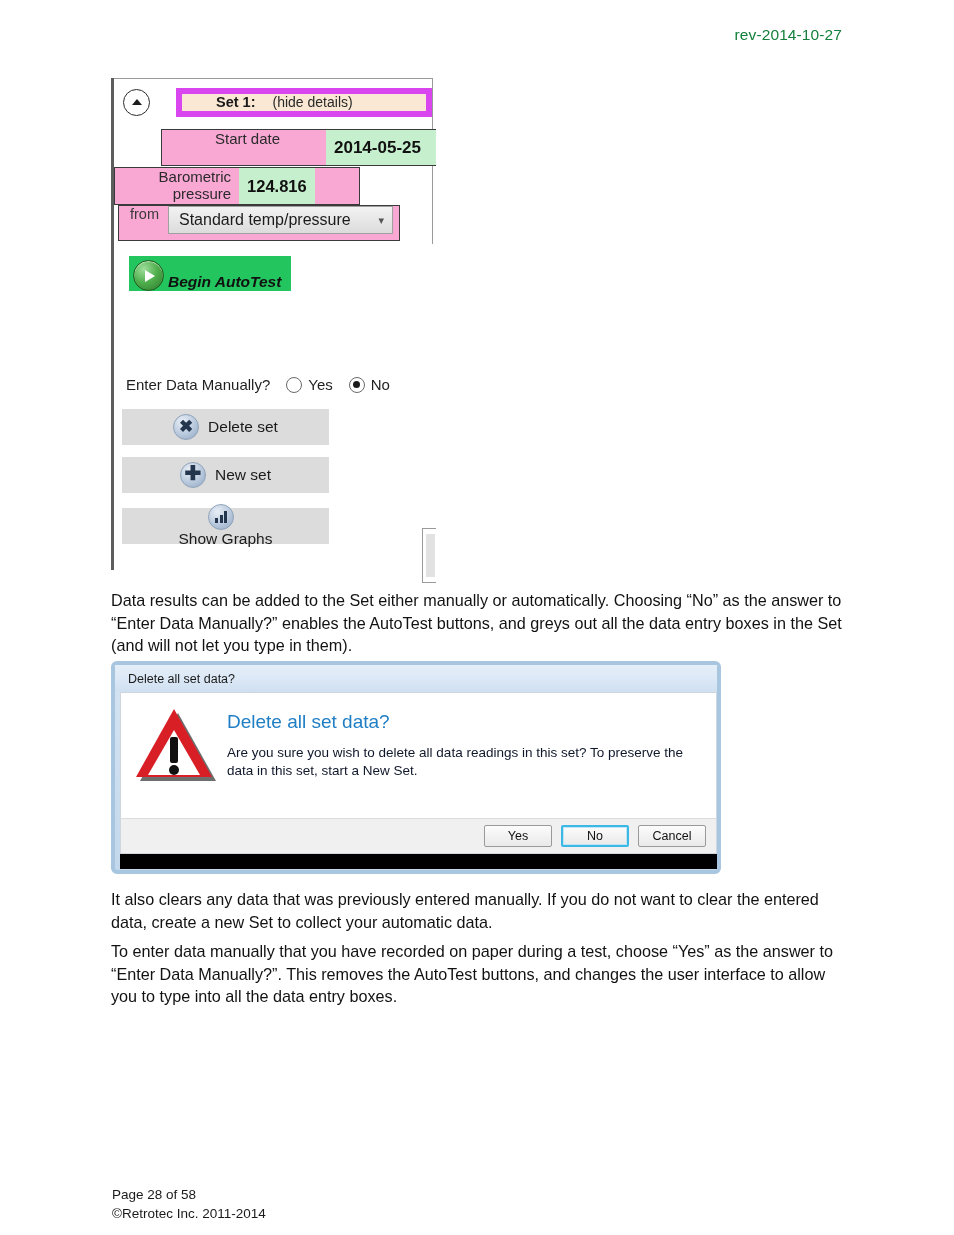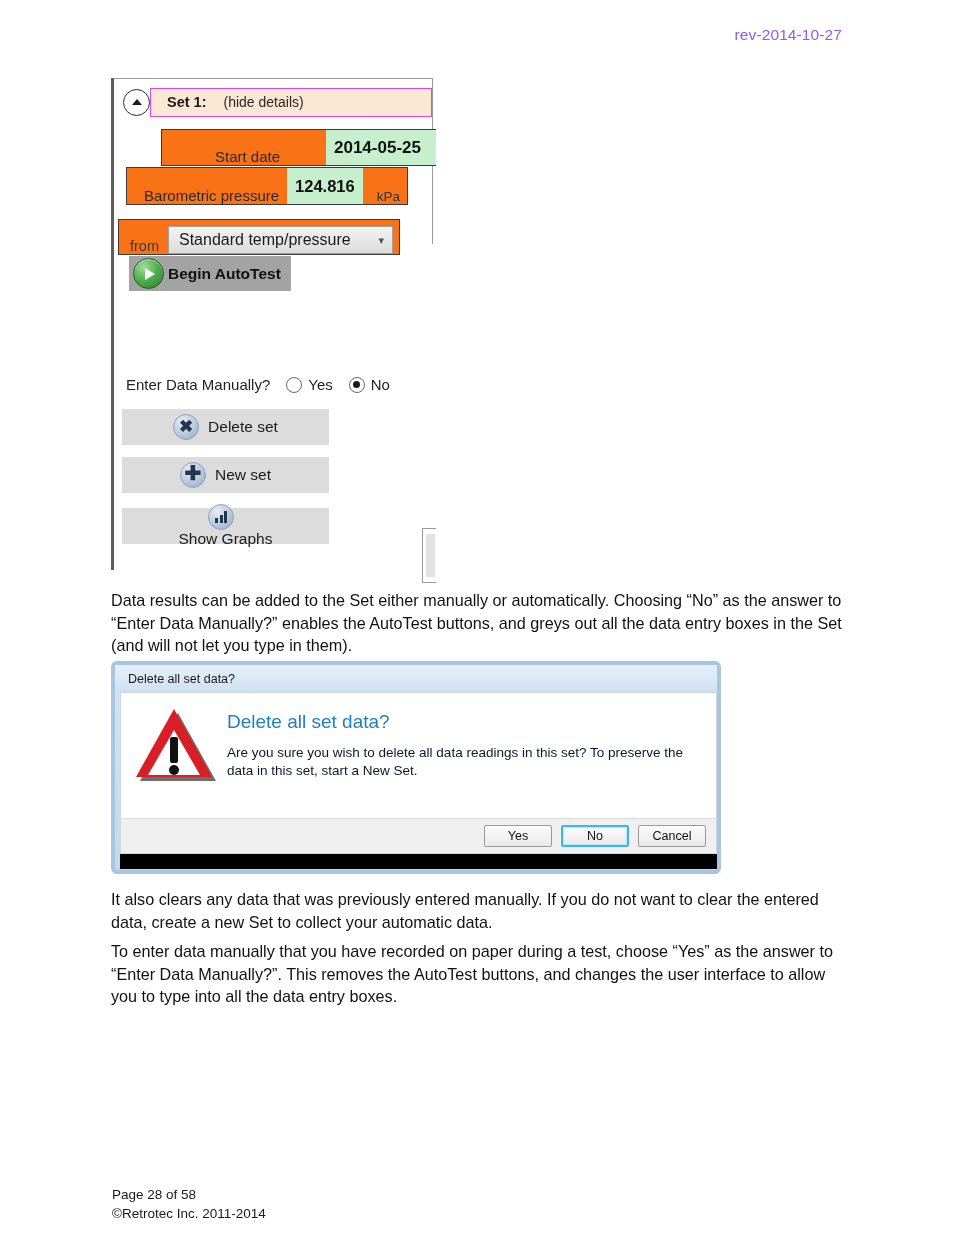--- a/index.html
+++ b/index.html
@@ -15,21 +15,21 @@
     color: #000000;
     overflow: hidden;
   }
 
   
   .page-header {
     position: absolute;
     top: 26px;
     right: 112px;
     font-size: 15.5px;
-    color: #8b5cf6;
+    color: #15803d;
     letter-spacing: .1px;
   }
 
   
   .set-shot {
     position: absolute;
     left: 111px;
     top: 78px;
     width: 322px;
     height: 492px;
@@ -75,48 +75,48 @@
     flex: 0 0 auto;
   }
   .chev-up {
     width: 0; height: 0;
     border-left: 5px solid transparent;
     border-right: 5px solid transparent;
     border-bottom: 6px solid #1c1c1c;
     margin-top: -1px;
   }
   .set-title-bar {
-    margin-left: 0;
+    margin-left: 26px;
     height: 29px;
     flex: 1 1 auto;
     background: #fae8d4;
-    border: 1px solid #d946ef;
-    box-sizing: border-box;
-    display: flex;
-    align-items: center;
-    padding-left: 16px;
+    border: 6px solid #d946ef;
+    box-sizing: border-box;
+    display: flex;
+    align-items: center;
+    padding-left: 34px;
   }
   .set-title-bar .set-label {
     font-weight: bold;
     font-size: 14.5px;
     color: #1a1a1a;
   }
   .set-title-bar .set-hint {
     font-size: 14px;
     color: #2a2a2a;
     margin-left: 17px;
   }
 
   .field-row {
     position: absolute;
     box-sizing: border-box;
-    background: #f97316;
+    background: #f9a8d4;
     border: 1.4px solid #3a3a3a;
     display: flex;
-    align-items: flex-end;
+    align-items: flex-start;
   }
   .row-startdate {
     left: 47px;
     top: 50px;
     width: 275px;
     height: 37px;
     border-right: none;
   }
   .row-startdate .lbl {
     flex: 1 1 auto;
@@ -132,43 +132,43 @@
     color: #111111;
     height: 100%;
     display: flex;
     align-items: center;
     padding: 0 8px;
     box-sizing: border-box;
   }
   .row-startdate .green-val { width: 110px; margin-left: 36px; }
 
   .row-baro {
-    left: 12px;
+    left: 0;
     top: 88px;
-    width: 282px;
+    width: 246px;
     height: 38px;
   }
   .row-baro .lbl {
     flex: 1 1 auto;
     text-align: right;
     font-size: 15px;
     color: #2a2a2a;
     padding-right: 8px;
   }
   .row-baro .green-val { font-size: 16.5px; }
   .row-baro .unit {
     font-size: 13.5px;
     color: #333333;
     padding: 0 7px 0 14px;
     margin-top: 43px;
   }
 
   .row-from {
     left: 4px;
-    top: 140px;
+    top: 126px;
     width: 282px;
     height: 36px;
   }
   .row-from .lbl {
     font-size: 14.5px;
     color: #3a3a3a;
     padding: 0 9px 0 11px;
   }
   .combo {
     flex: 1 1 auto;
@@ -188,24 +188,25 @@
     color: #1b1b1b;
   }
   .combo .combo-arrow {
     font-size: 11px;
     color: #555;
   }
 
   
   .big-btn {
     position: absolute;
-    background: #a3a3a3;
-    display: flex;
-    align-items: center;
-    box-sizing: border-box;
+    background: #22c55e;
+    display: flex;
+    align-items: flex-end;
+    box-sizing: border-box;
+    font-style: italic;
   }
   .btn-autotest { left: 18px; top: 178px; width: 162px; height: 35px; }
   .btn-semi     { left: 18px; top: 236px; width: 255px; height: 35px; }
   .play-ico {
     width: 29px; height: 29px;
     border-radius: 50%;
     margin-left: 4px;
     flex: 0 0 auto;
     background: radial-gradient(circle at 34% 28%, #9ede9b 0%, #4fae4c 48%, #2e7a2c 100%);
     border: 1px solid #1f5c1e;

